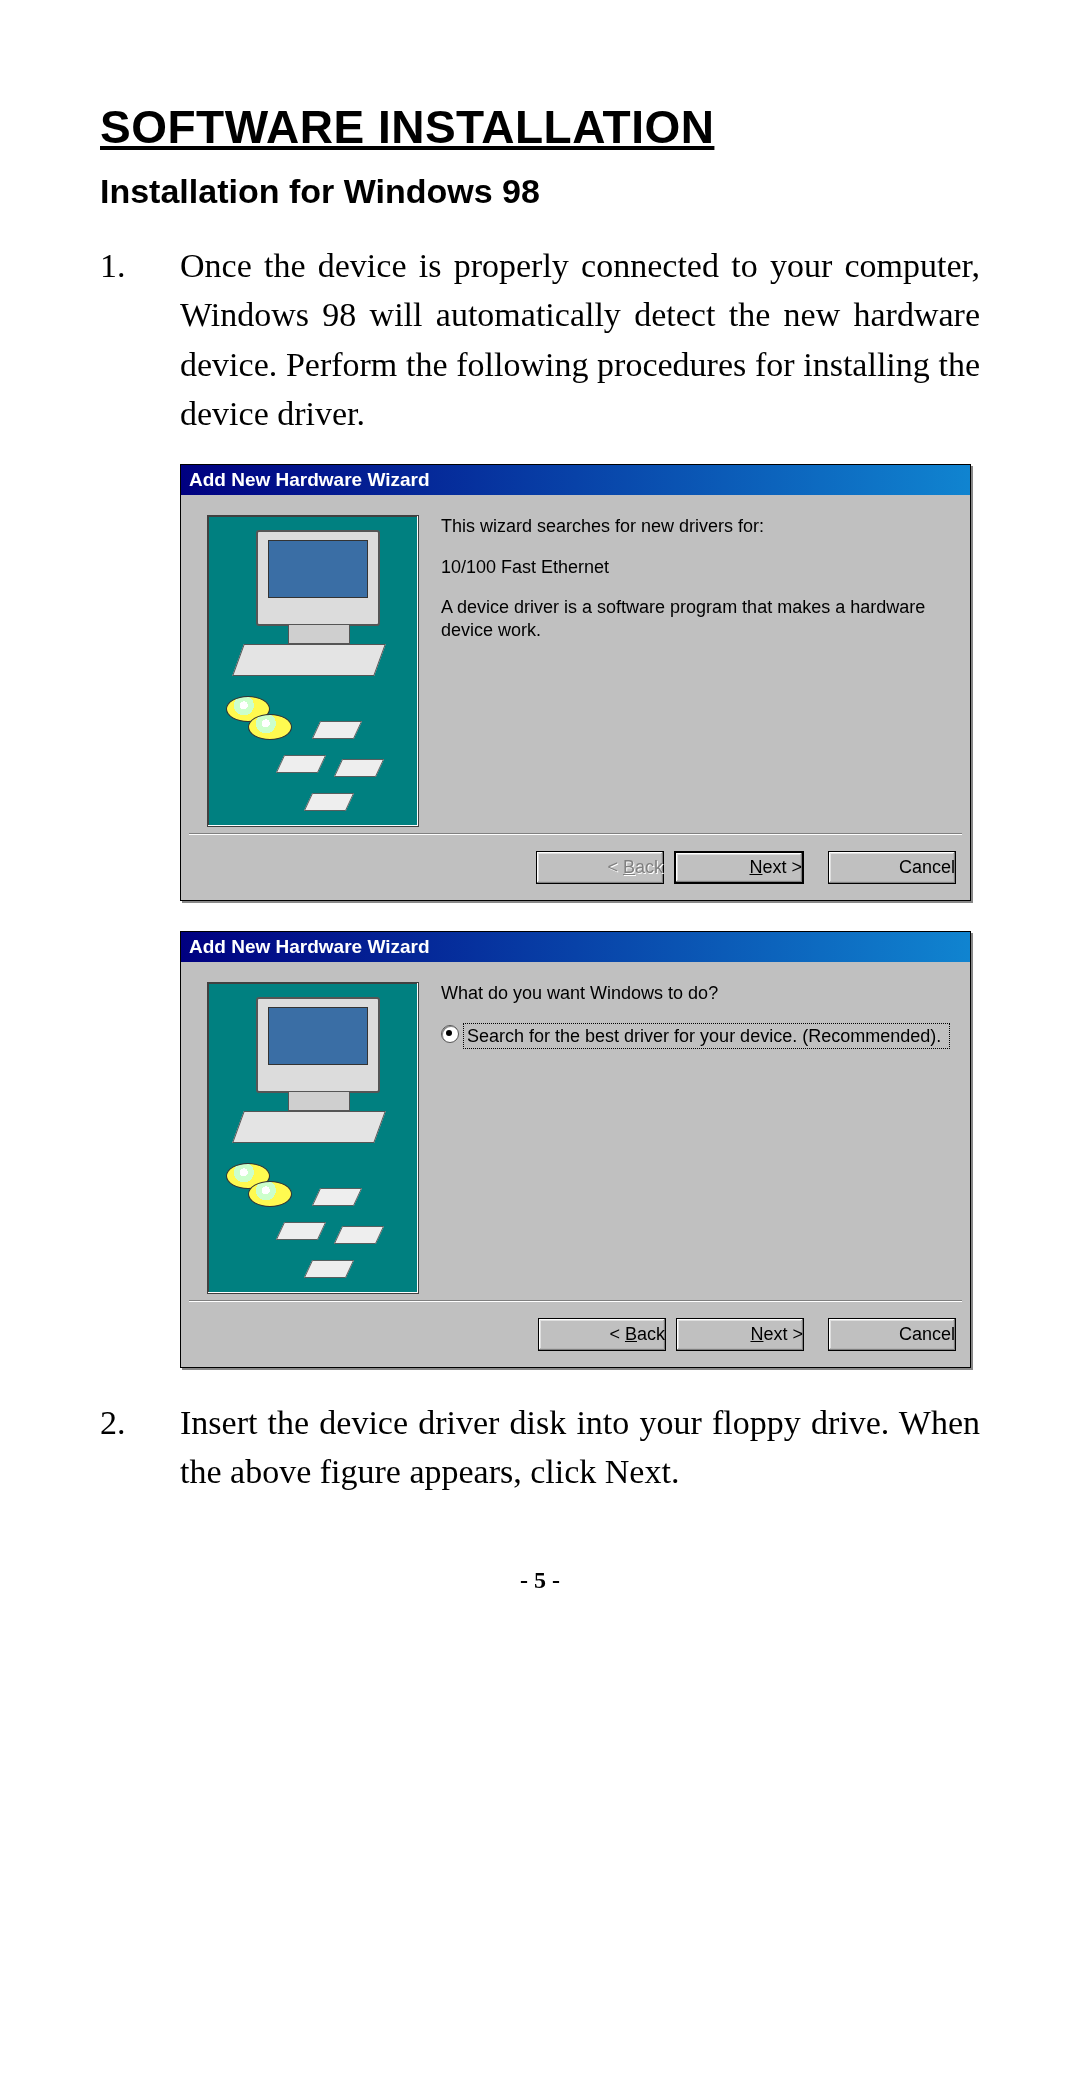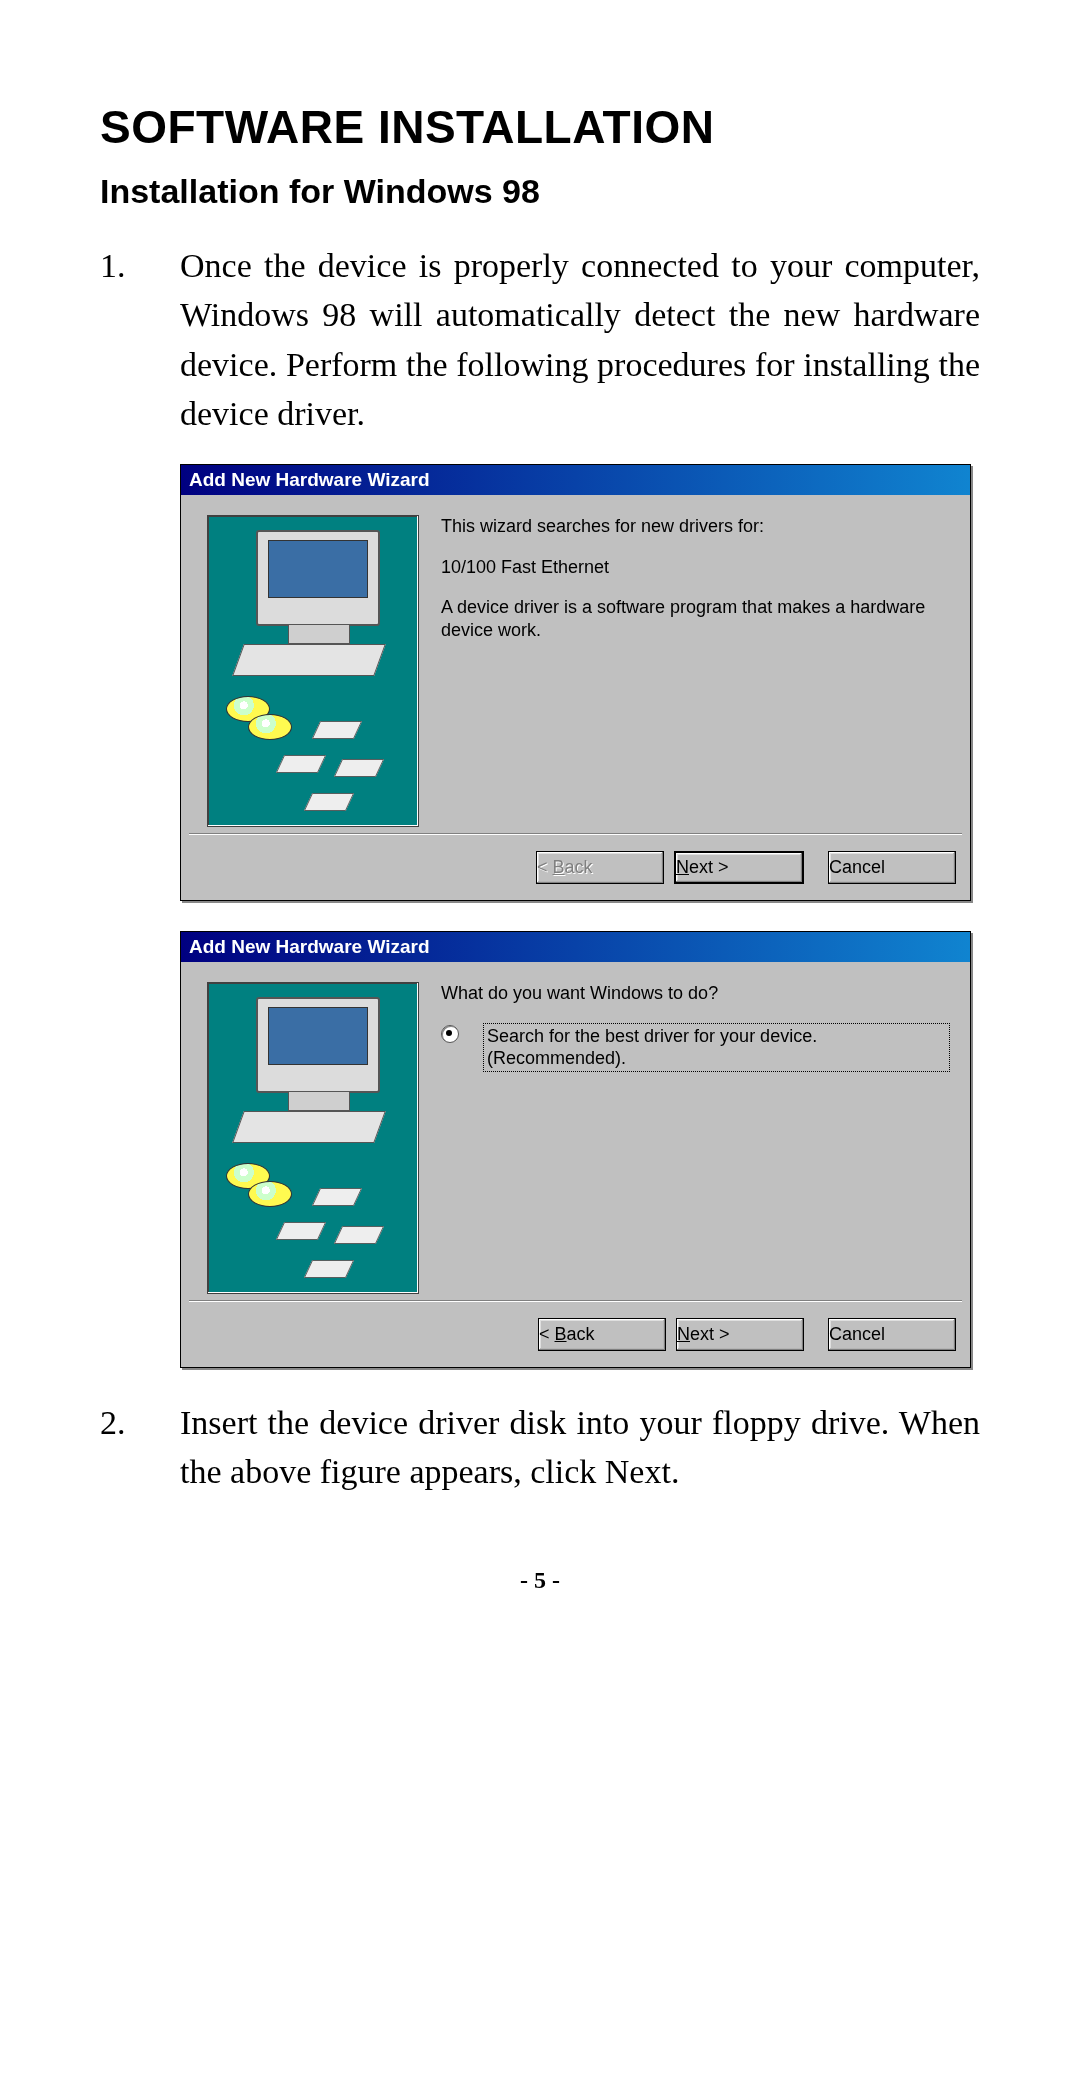--- a/index.html
+++ b/index.html
@@ -13,20 +13,21 @@
   .page {
     padding: 100px 100px 60px 100px;
     box-sizing: border-box;
   }
   .title {
     font-family: Arial, Helvetica, sans-serif;
     font-weight: bold;
     font-size: 46px;
     letter-spacing: 0.5px;
     margin: 0 0 18px 0;
+    text-decoration: underline;
   }
   .subtitle {
     font-family: Arial, Helvetica, sans-serif;
     font-weight: bold;
     font-size: 34px;
     margin: 0 0 30px 0;
   }
   .step {
     display: flex;
     font-size: 34px;
@@ -133,21 +134,21 @@
     flex: 1;
     font-size: 18px;
     line-height: 1.25;
   }
   .content-col p { margin: 0 0 18px 0; }
   .detected-name { margin: 0 0 28px 22px; }
 
   .radio-row {
     display: flex;
     align-items: flex-start;
-    gap: 24px;
+    gap: 4px;
     margin-bottom: 18px;
   }
   .radio-dot {
     width: 16px; height: 16px;
     border-radius: 50%;
     border: 1px solid #555;
     background: #fff;
     box-shadow: inset 1px 1px 0 #888;
     flex-shrink: 0;
     position: relative;
@@ -175,21 +176,21 @@
     margin: 0 8px;
   }
   .button-row {
     display: flex;
     justify-content: flex-end;
     gap: 10px;
     padding: 16px 14px 16px 14px;
   }
   .win-btn {
     min-width: 126px;
-    text-align: left;
+    text-align: right;
     padding: 5px 0;
     font-size: 18px;
     background: #c0c0c0;
     border: 1px solid #000;
     box-shadow: inset -1px -1px 0 #808080, inset 1px 1px 0 #fff, inset -2px -2px 0 #b5b5b5, inset 2px 2px 0 #dfdfdf;
     font-family: "MS Sans Serif", Tahoma, Arial, sans-serif;
   }
   .win-btn.default {
     border: 2px solid #000;
     padding: 4px 0;

